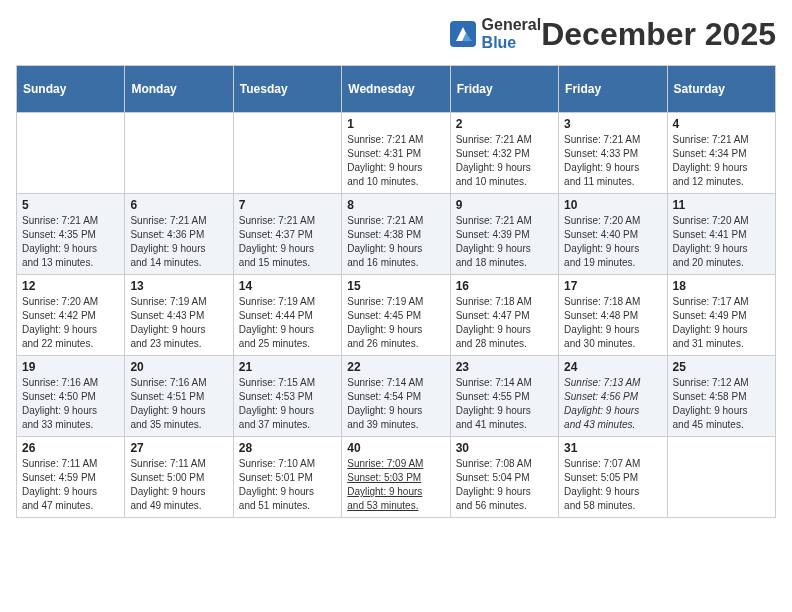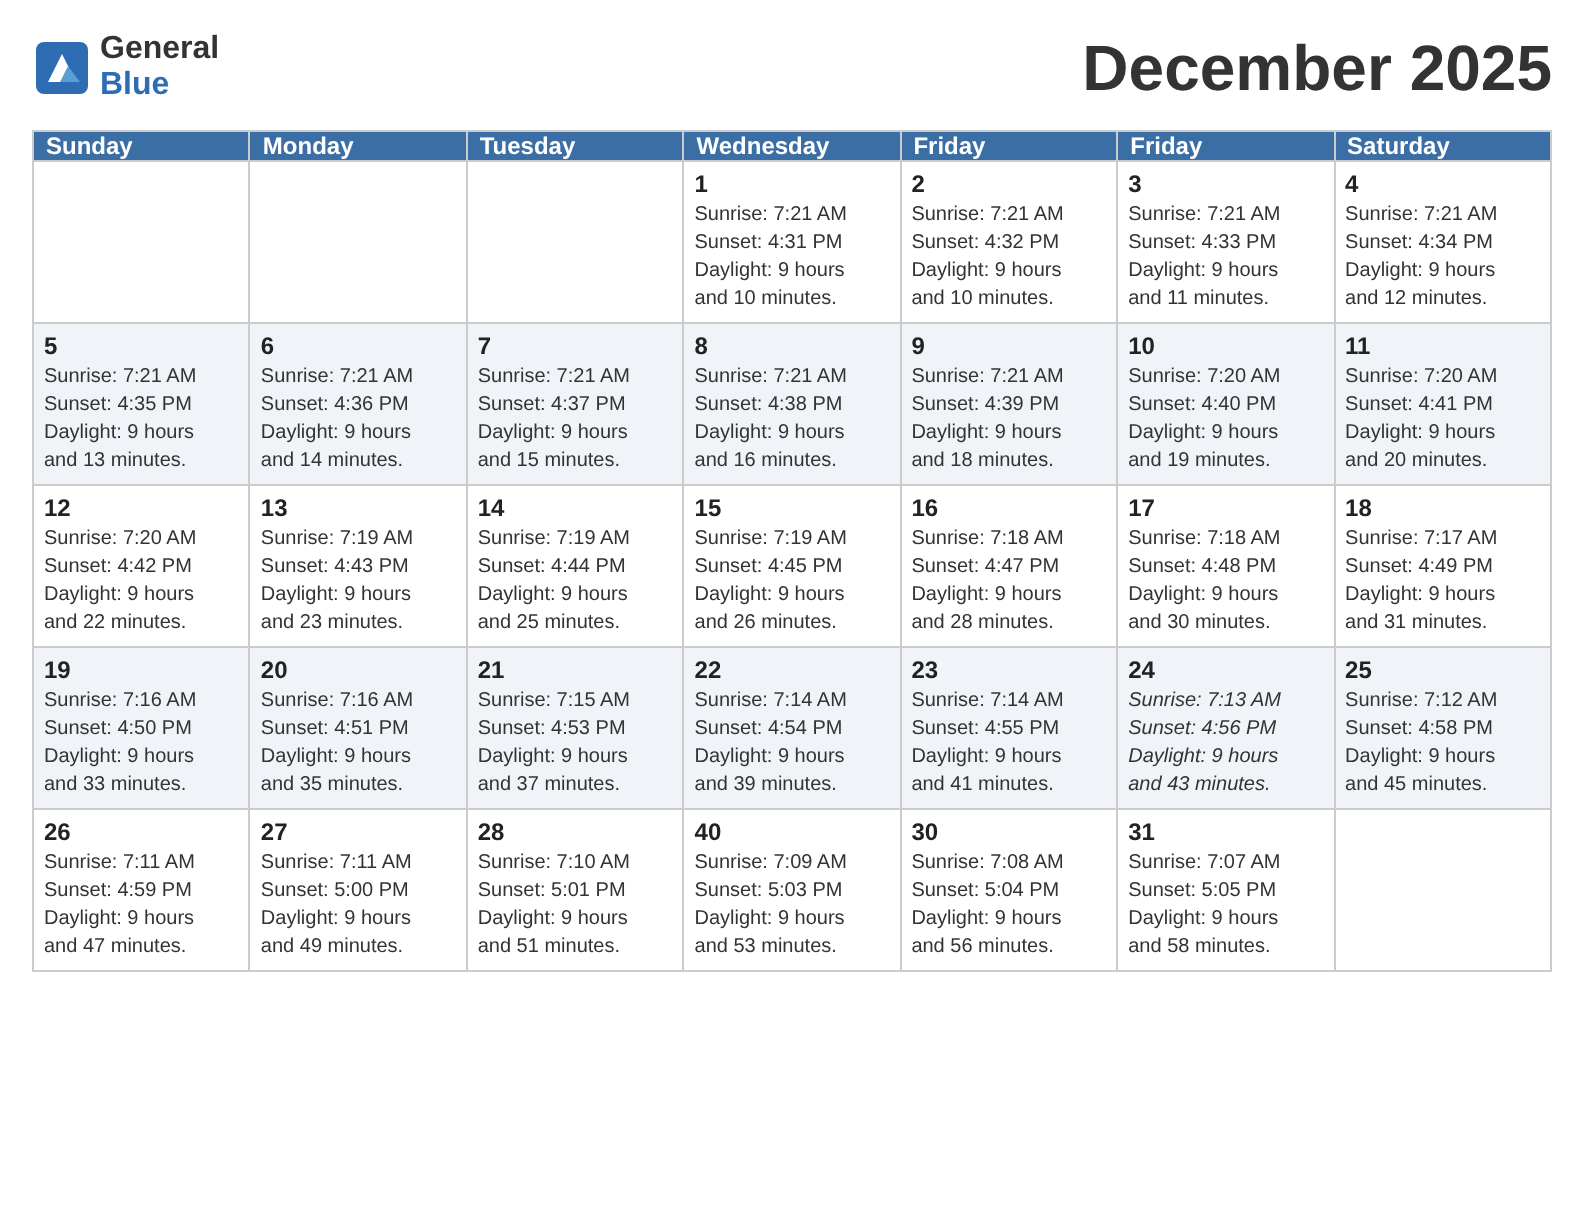--- a/index.html
+++ b/index.html
@@ -5,21 +5,21 @@
     * { box-sizing: border-box; margin: 0; padding: 0; }
     body {
       font-family: Arial, sans-serif;
       background: #fff;
       width: 792px;
       min-height: 612px;
       padding: 16px;
     }
     .header {
       display: flex;
-      justify-content: space-between;
+      justify-content: flex-end;
       align-items: flex-start;
       margin-bottom: 12px;
     }
     .logo {
       display: flex;
       align-items: center;
     }
     .logo-text {
       display: flex;
       flex-direction: column;
@@ -54,21 +54,21 @@
     }
     .calendar {
       width: 100%;
       border-collapse: collapse;
       font-size: 11px;
     }
     .calendar th {
       background-color: #3a6ea5;
       color: #fff;
       text-align: left;
-      padding: 0 6px;
+      padding: 16px 6px;
       font-size: 12px;
       font-weight: bold;
       border: 1px solid #ccc;
     }
     .calendar td {
       border: 1px solid #ccc;
       vertical-align: top;
       padding: 4px 5px;
       width: calc(100% / 7);
       min-height: 80px;
@@ -329,21 +329,21 @@
         </td>
         <td>
           <div class="day-num">28</div>
           <div class="day-info" style="white-space: pre-line;">Sunrise: 7:10 AM
 Sunset: 5:01 PM
 Daylight: 9 hours
 and 51 minutes.</div>
         </td>
         <td>
           <div class="day-num">40</div>
-          <div class="day-info" style="white-space: pre-line;">Sunrise: 7:09 AM
+          <div class="day-info" style="white-space: pre-line; text-decoration: underline;">Sunrise: 7:09 AM
 Sunset: 5:03 PM
 Daylight: 9 hours
 and 53 minutes.</div>
         </td>
         <td>
           <div class="day-num">30</div>
           <div class="day-info" style="white-space: pre-line;">Sunrise: 7:08 AM
 Sunset: 5:04 PM
 Daylight: 9 hours
 and 56 minutes.</div>

